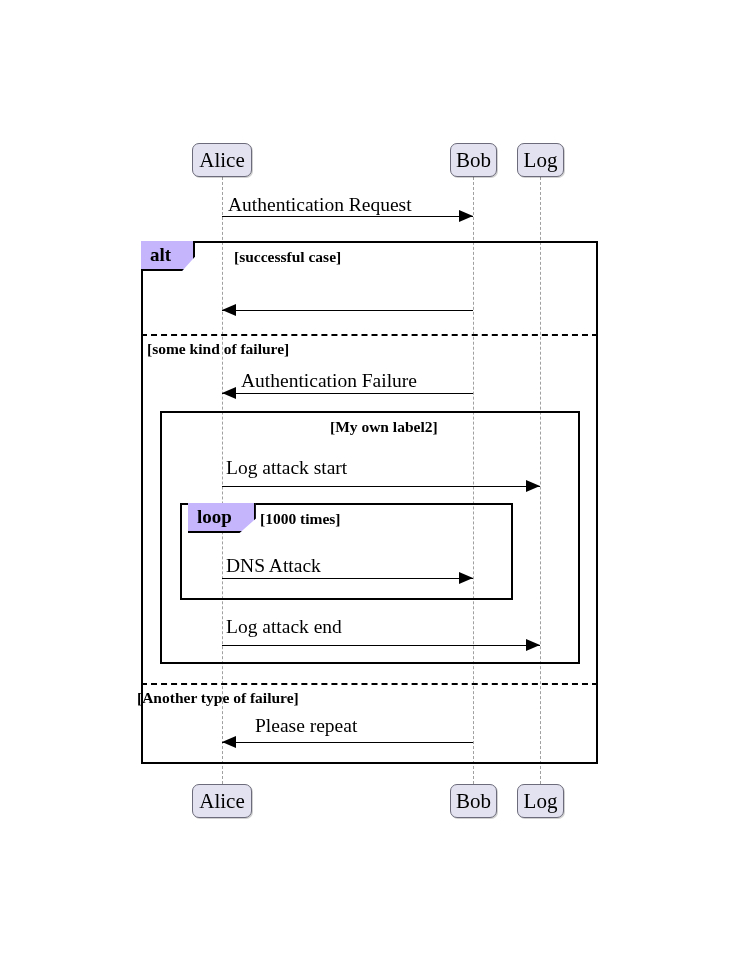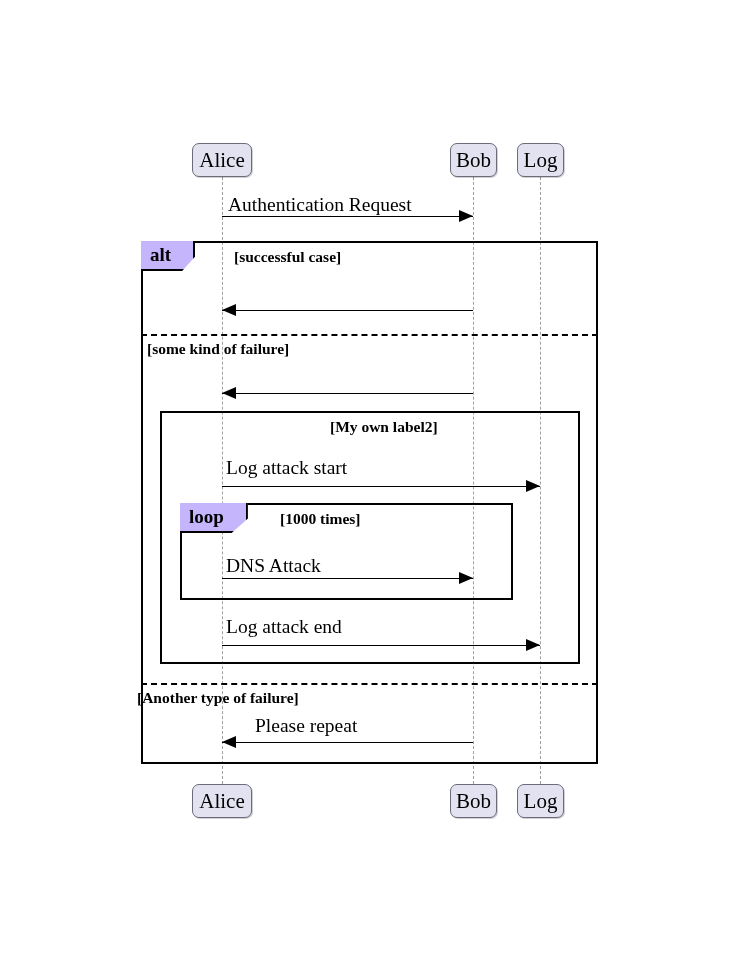--- a/index.html
+++ b/index.html
@@ -138,35 +138,36 @@
     <span>alt</span>
   </div>
   <div class="frame-guard" style="left:202px; top:249px;margin-left:32px;">[successful case]</div>
 
   <div class="msg-line" style="left:222px; top:310px; width:251px;"></div>
   <div class="msg-head left" style="left:222px; top:303.5px;"></div>
 
   <div class="divider" style="left:141px; top:334px; width:457px;"></div>
   <div class="frame-guard" style="left:147px; top:341px;">[some kind of failure]</div>
 
+  <div class="msg-label" style="left:241px; top:371px;">Authentication Failure</div>
   <div class="msg-line" style="left:222px; top:393px; width:251px;"></div>
   <div class="msg-head left" style="left:222px; top:386.5px;"></div>
 
   <div class="frame frame-inner" style="left:160px; top:411px; width:420px; height:253px;"></div>
   <div class="frame-guard" style="left:330px; top:419px;">[My own label2]</div>
 
   <div class="msg-label" style="left:226px; top:458px;">Log attack start</div>
   <div class="msg-line" style="left:222px; top:486px; width:318px;"></div>
   <div class="msg-head right" style="left:526px; top:479.5px;"></div>
 
   <div class="frame frame-inner" style="left:180px; top:503px; width:333px; height:97px;"></div>
-  <div class="frame-tag" style="left:180px; top:503px; border-width:2px;">
+  <div class="frame-tag" style="left:188px; top:503px; border-width:2px;">
     <span>loop</span>
   </div>
-  <div class="frame-guard" style="left:260px; top:511px;margin-left:20px;">[1000 times]</div>
+  <div class="frame-guard" style="left:260px; top:511px;">[1000 times]</div>
 
   <div class="msg-label" style="left:226px; top:556px;">DNS Attack</div>
   <div class="msg-line" style="left:222px; top:578px; width:251px;"></div>
   <div class="msg-head right" style="left:459px; top:571.5px;"></div>
 
   <div class="msg-label" style="left:226px; top:617px;">Log attack end</div>
   <div class="msg-line" style="left:222px; top:645px; width:318px;"></div>
   <div class="msg-head right" style="left:526px; top:638.5px;"></div>
 
   <div class="divider" style="left:141px; top:683px; width:457px;"></div>

